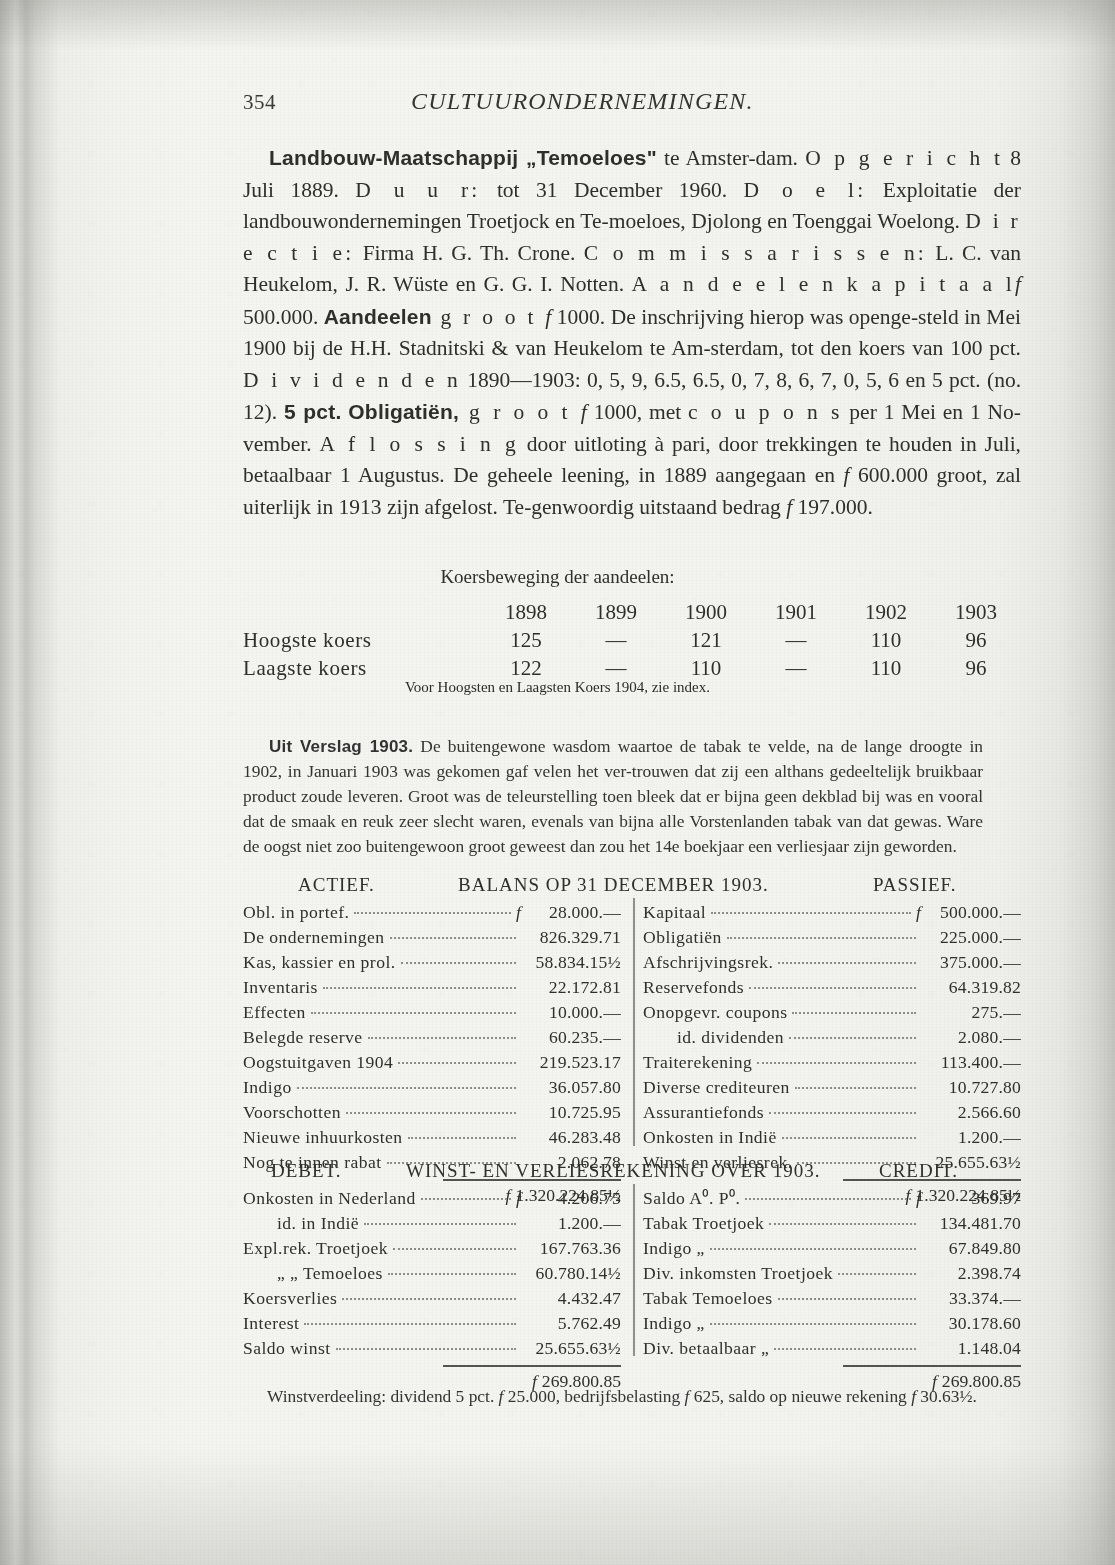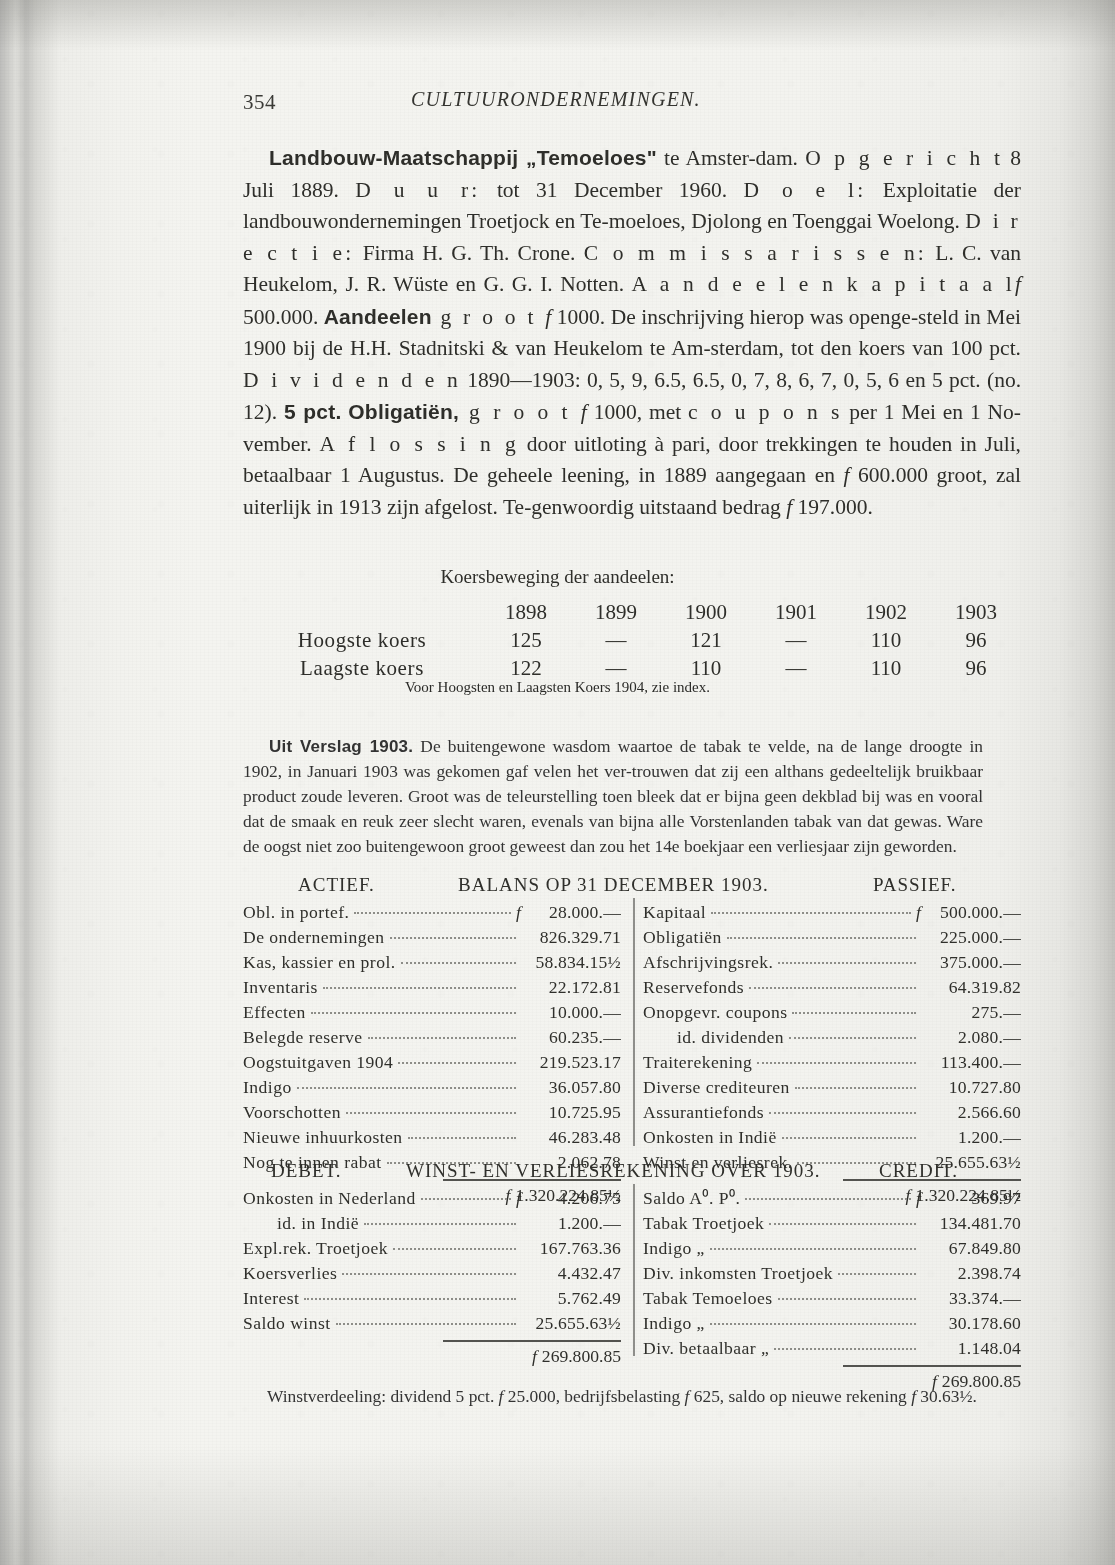--- a/index.html
+++ b/index.html
@@ -30,21 +30,21 @@
   .botshade{
     position:absolute;left:0;right:0;bottom:0;height:120px;
     background:linear-gradient(0deg,rgba(120,120,115,.22),rgba(120,120,115,0));
   }
   .content{position:absolute;left:0;top:0;width:1115px;height:1565px;color:#2b2b28;}
 
   
   .runhead{position:absolute;left:243px;top:88px;width:780px;height:30px;}
   .folio{position:absolute;left:0;top:2px;font-size:21px;letter-spacing:.5px;color:#3a3a36;}
   .runtitle{
-    position:absolute;left:168px;top:0;font-style:italic;font-size:20px;
+    position:absolute;left:168px;top:0;font-style:italic;font-size:24px;
     letter-spacing:1.2px;color:#343430;font-family:"Liberation Serif",serif;
   }
 
   
   .body{
     position:absolute;left:243px;top:142px;width:778px;
     font-size:21.5px;line-height:31.5px;text-align:justify;color:#2e2e2a;
   }
   .body p{margin:0;}
   .b{font-family:"Liberation Sans",sans-serif;font-weight:bold;font-size:21px;letter-spacing:.2px;}
@@ -55,21 +55,21 @@
   
   .koers-title{
     position:absolute;left:0;right:0;top:566px;text-align:center;
     font-size:19px;color:#2e2e2a;
   }
   .koers{
     position:absolute;left:243px;top:598px;width:778px;
     font-size:21px;color:#2e2e2a;border-collapse:collapse;
   }
   .koers td,.koers th{font-weight:normal;padding:0;height:28px;vertical-align:middle;}
-  .koers .rowlab{text-align:center;width:238px;letter-spacing:.6px;}
+  .koers .rowlab{text-align:left;width:238px;letter-spacing:.6px;}
   .koers .yr{text-align:center;width:90px;}
   .koers .val{text-align:center;width:90px;}
   .koers-note{
     position:absolute;left:0;right:0;top:679px;text-align:center;font-size:15px;
   }
 
   
   .verslag{
     position:absolute;left:243px;top:717px;width:740px;
     font-size:17.4px;line-height:25px;text-align:justify;color:#333;
@@ -367,20 +367,26 @@
             <span class="cur"></span>
             <span class="amt">1.200.—</span>
           </div>
           <div class="ln">
             <span class="lab">Expl.rek. Troetjoek</span>
             <span class="dots"></span>
             <span class="cur"></span>
             <span class="amt">167.763.36</span>
           </div>
           <div class="ln">
+            <span class="lab indent">„    „   Temoeloes</span>
+            <span class="dots"></span>
+            <span class="cur"></span>
+            <span class="amt">60.780.14½</span>
+          </div>
+          <div class="ln">
             <span class="lab">Koersverlies</span>
             <span class="dots"></span>
             <span class="cur"></span>
             <span class="amt">4.432.47</span>
           </div>
           <div class="ln">
             <span class="lab">Interest</span>
             <span class="dots"></span>
             <span class="cur"></span>
             <span class="amt">5.762.49</span>

